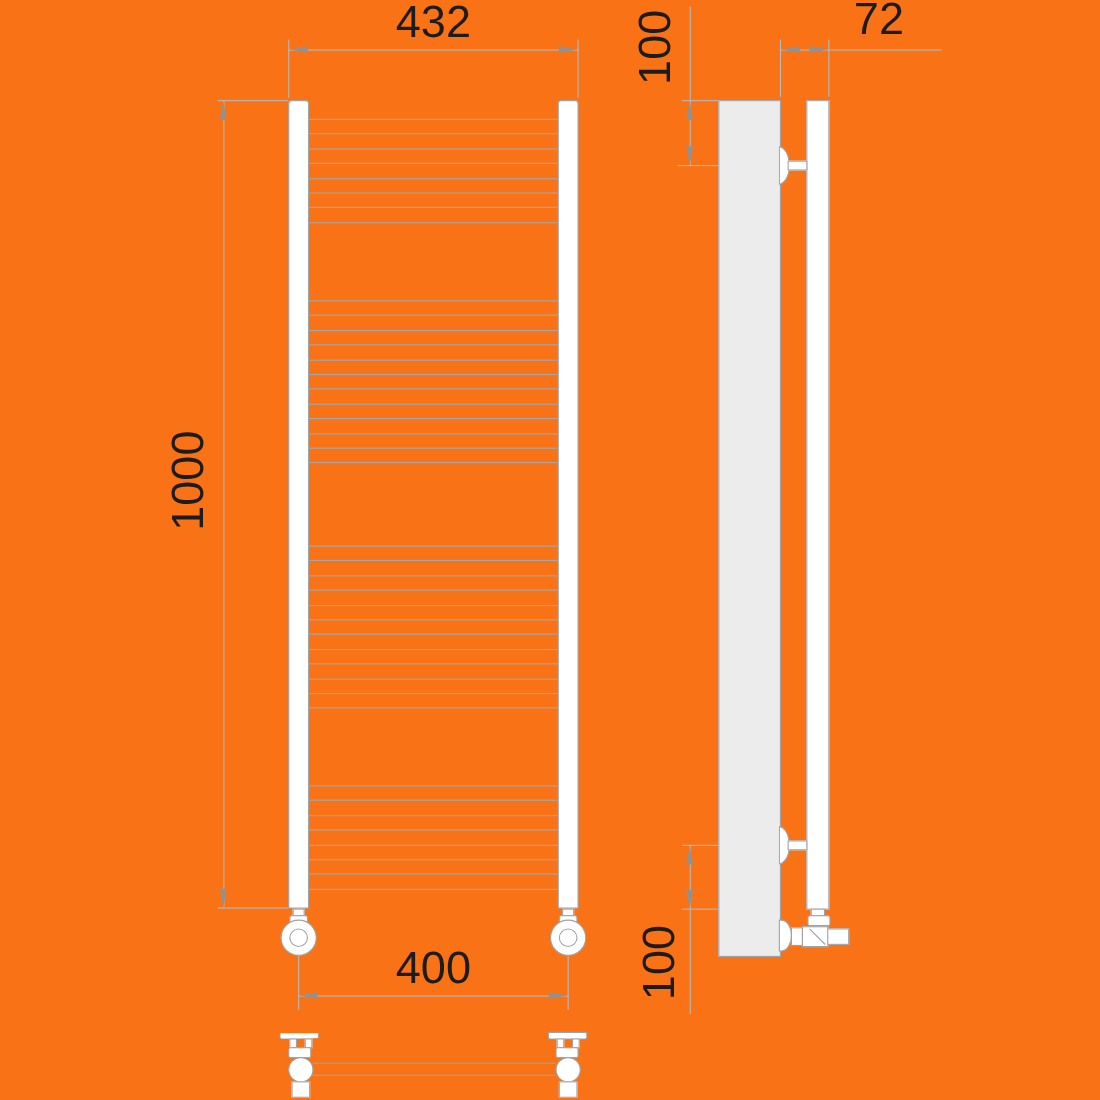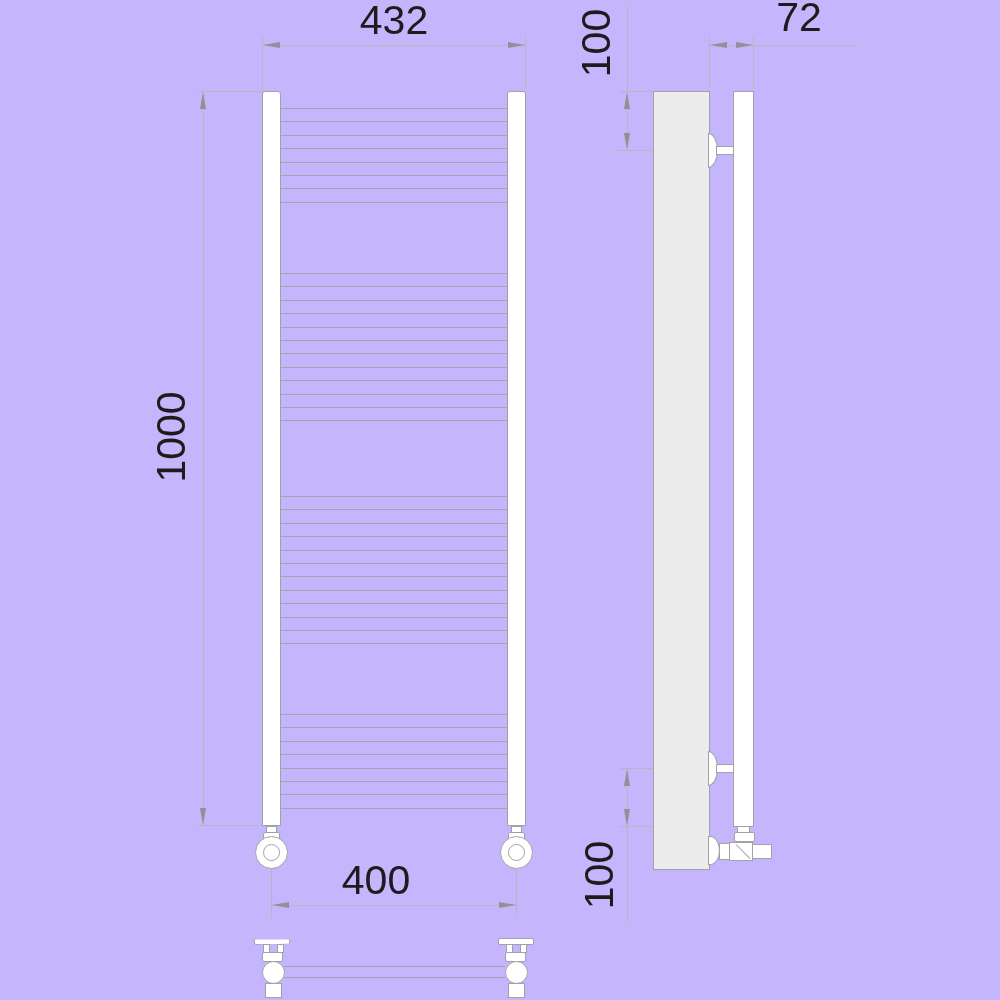--- a/index.html
+++ b/index.html
@@ -1,16 +1,16 @@
 <!DOCTYPE html>
 <html><head>
 <meta charset="utf-8">
 <style>
   html,body{margin:0;padding:0;background:#fff;}
-  #canvas{position:relative;width:1000px;height:1000px;background:#c4b5fd;overflow:hidden;
+  #canvas{position:relative;width:1000px;height:1000px;background:#f97316;overflow:hidden;
           font-family:"Liberation Sans",sans-serif;}
   .outline{position:absolute;border:1px solid #9fa3a5;background:#fff;box-sizing:border-box;}
   .nofill{background:transparent;}
   .gray{background:#ececec;}
   
   .dim-h{position:absolute;height:1px;background:#b6b8ba;}
   .dim-v{position:absolute;width:1px;background:#b6b8ba;}
   
   .ar{position:absolute;width:0;height:0;border-style:solid;border-color:transparent;}
   .ar-l{border-width:3px 17px 3px 0;border-right-color:#8f9294;}
@@ -145,21 +145,21 @@
     <div class="ar ar-d" style="left:200px;top:808px;"></div>
     <div class="dim-text rot" style="left:171px;top:437px;">1000</div>
   </div>
 
   <div>
     <div class="dim-v" style="left:271px;top:869px;height:49px;"></div>
     <div class="dim-v" style="left:516px;top:869px;height:49px;"></div>
     <div class="dim-h" style="left:271px;top:905px;width:246px;"></div>
     <div class="ar ar-l" style="left:272px;top:902px;"></div>
     <div class="ar ar-r" style="left:499px;top:902px;"></div>
-    <div class="dim-text" style="left:376px;top:880px;">400</div>
+    <div class="dim-text" style="left:394px;top:880px;">400</div>
   </div>
 
   <div>
     <div class="dim-v" style="left:709px;top:36px;height:52px;"></div>
     <div class="dim-v" style="left:753px;top:36px;height:52px;"></div>
     <div class="dim-h" style="left:709px;top:45px;width:147px;"></div>
     <div class="ar ar-l" style="left:710px;top:42px;"></div>
     <div class="ar ar-r" style="left:736px;top:42px;"></div>
     <div class="dim-text" style="left:799px;top:17px;">72</div>
   </div>

